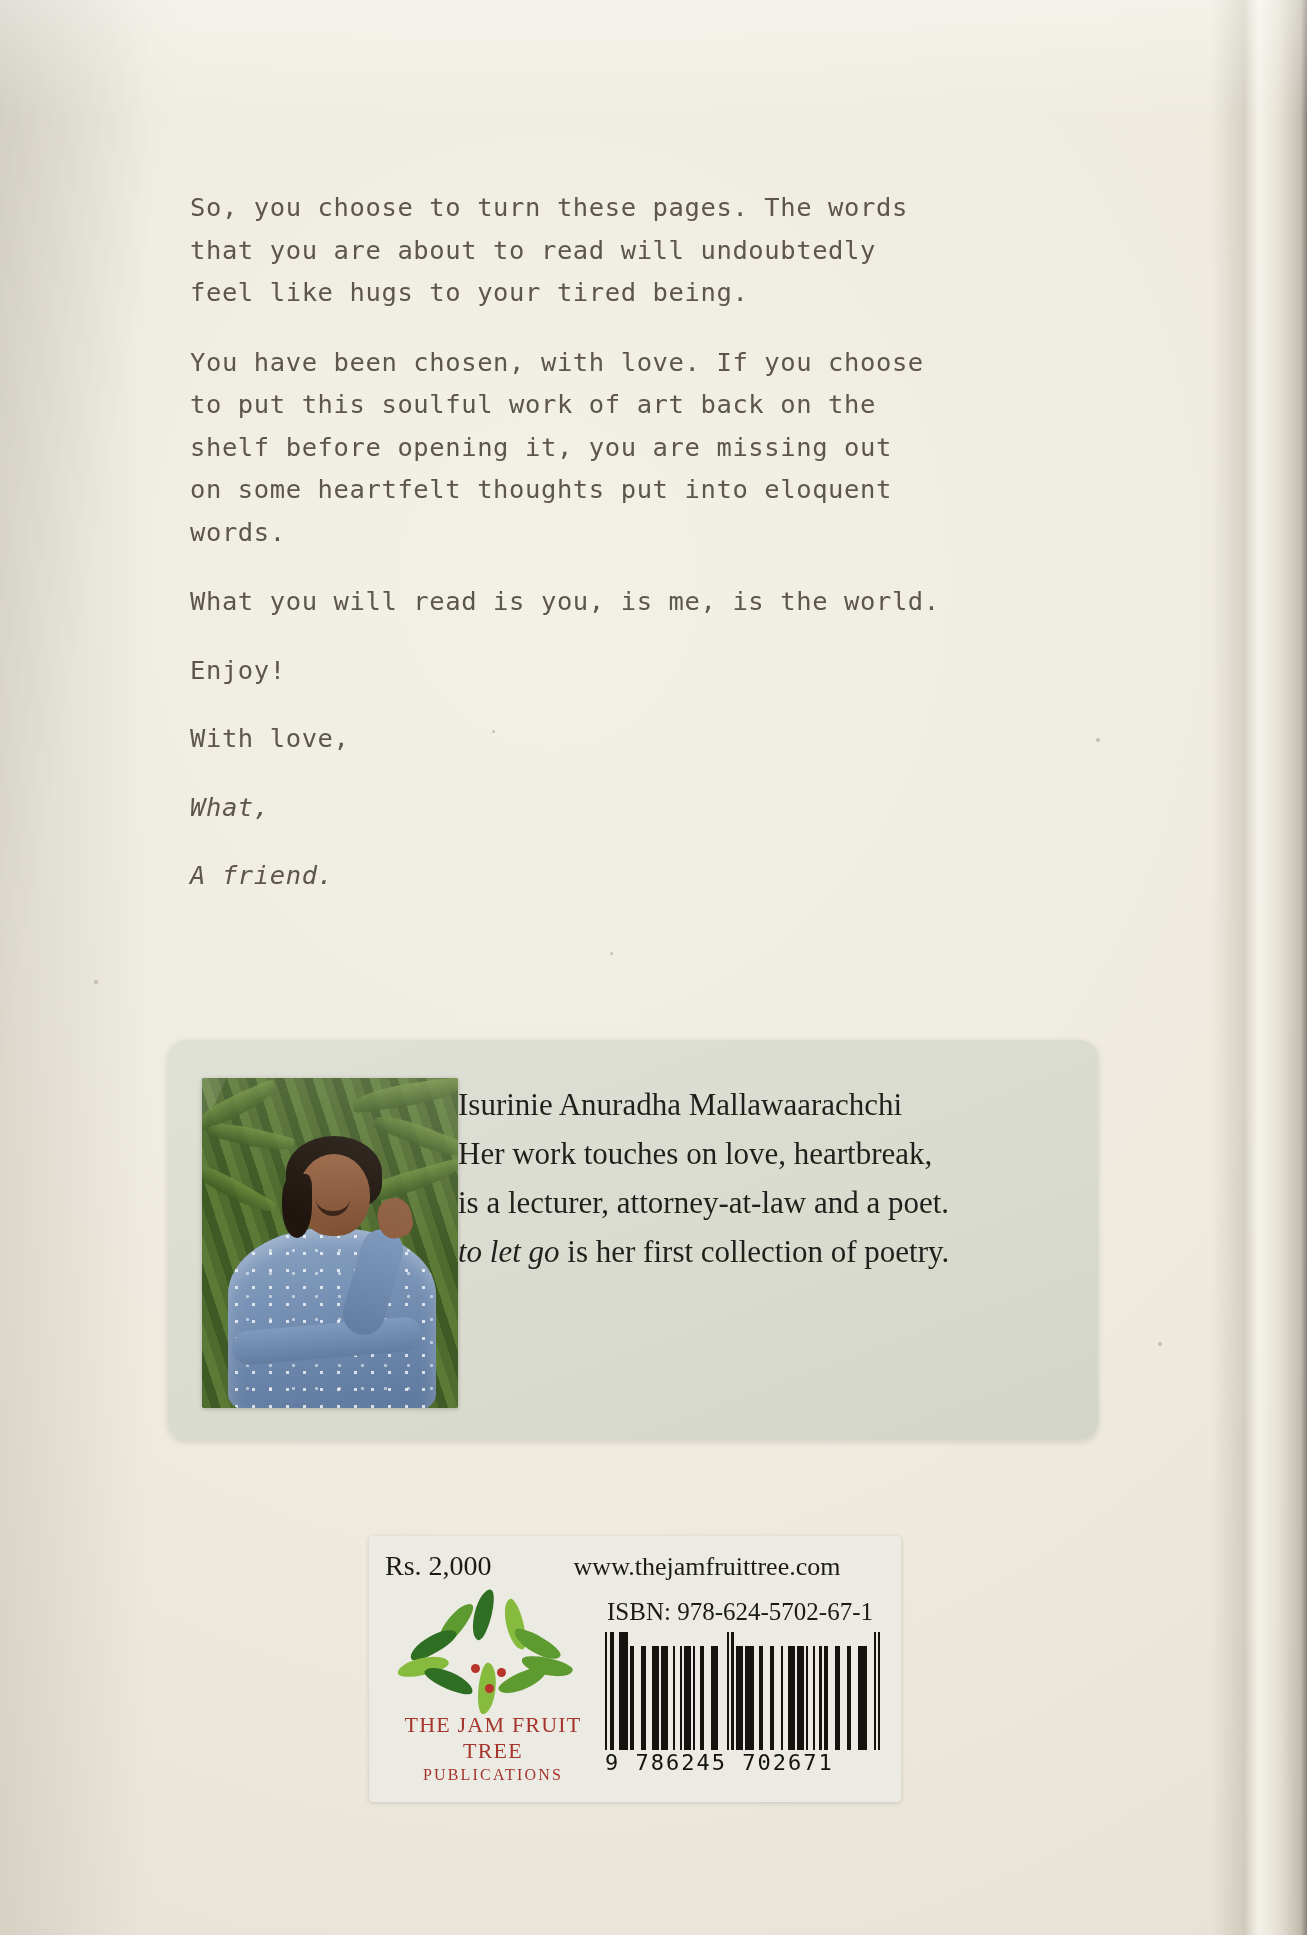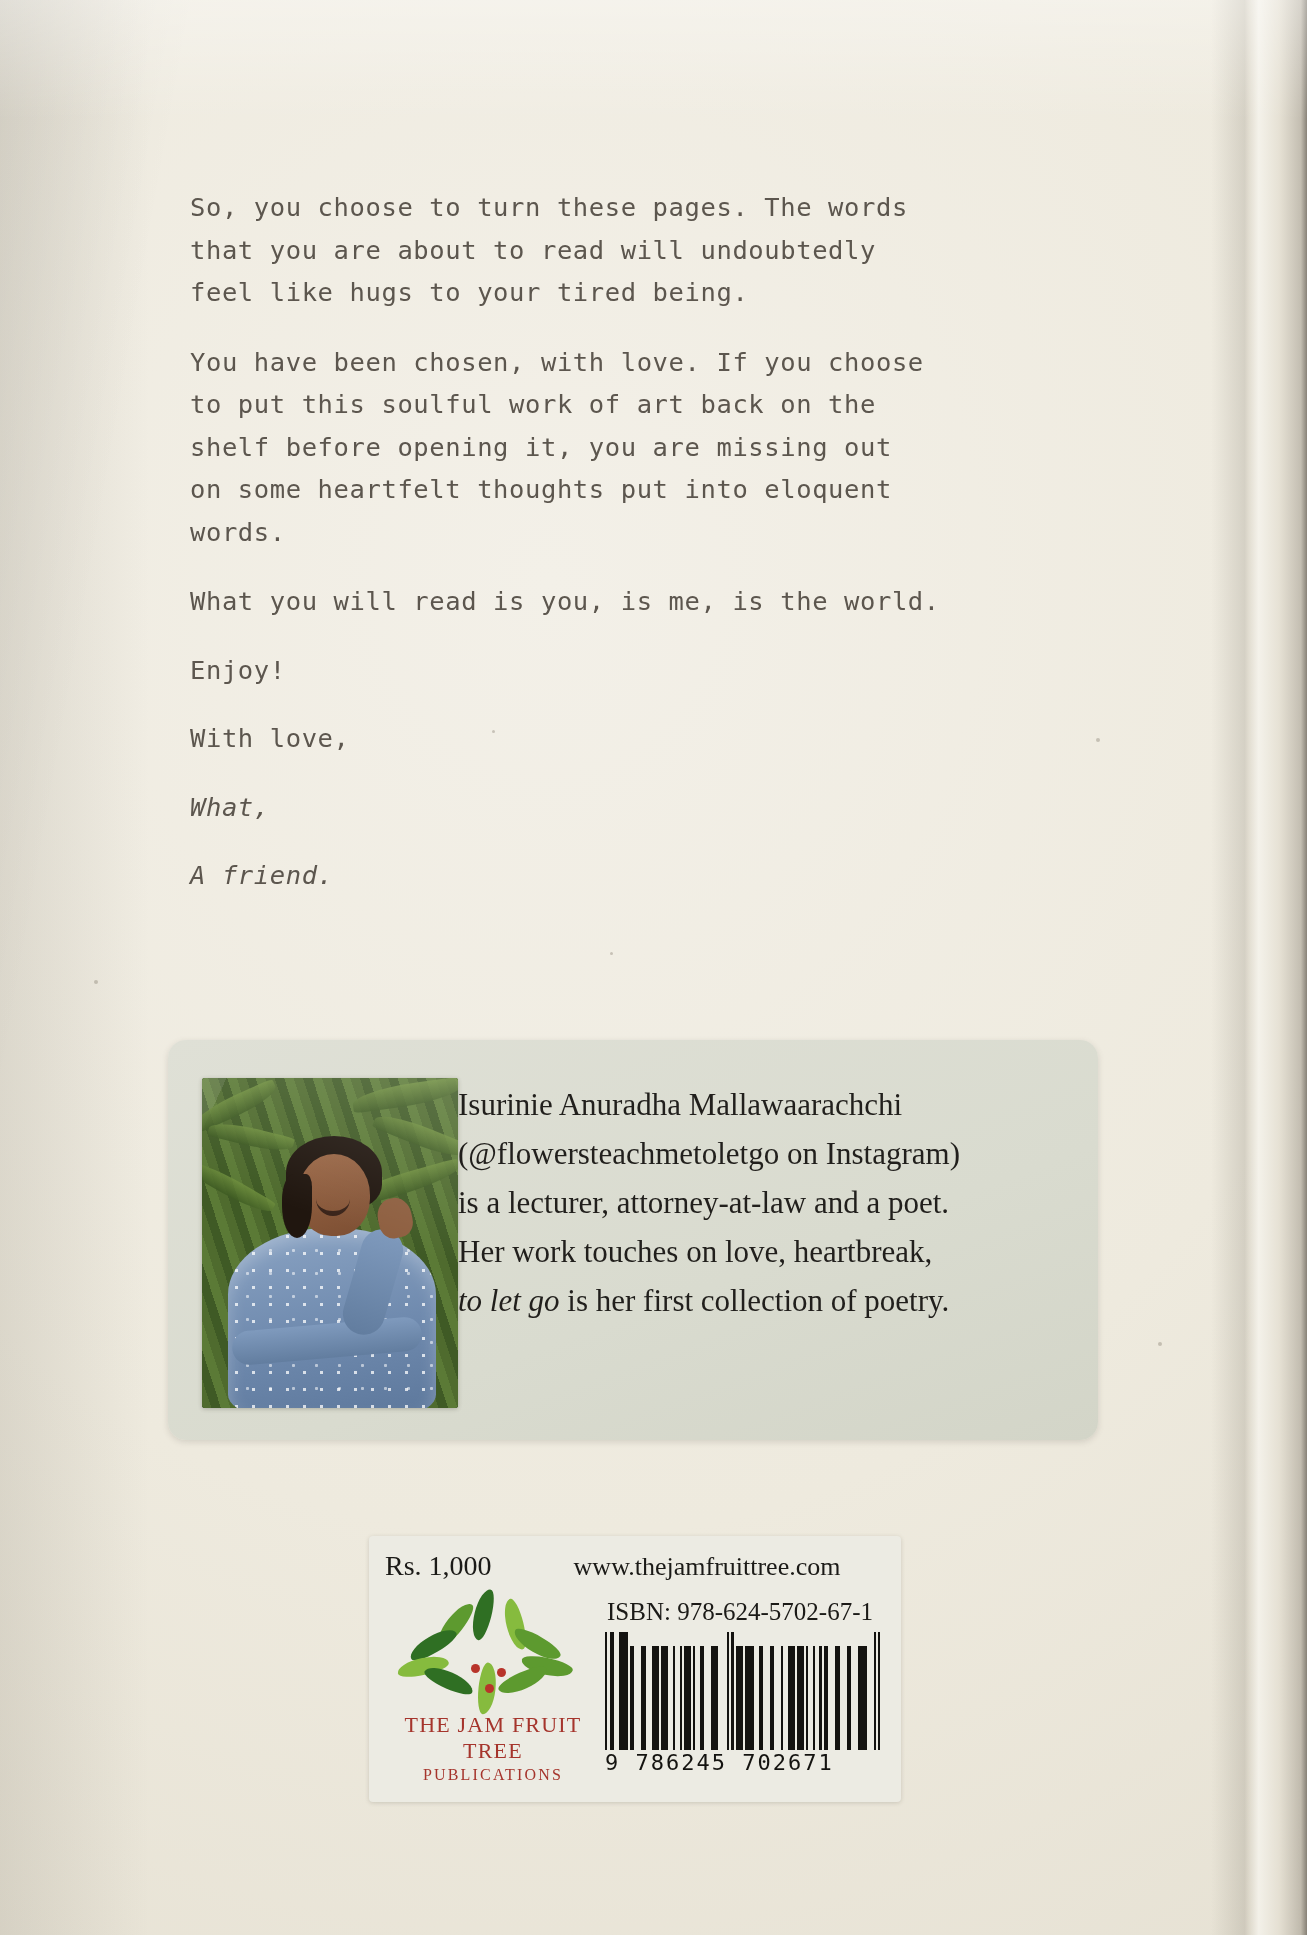--- a/index.html
+++ b/index.html
@@ -350,33 +350,32 @@
       <div class="ph-hair"></div>
       <div class="ph-head"></div>
       <div class="ph-hair2"></div>
       <div class="ph-smile"></div>
       <div class="ph-hand"></div>
       <div class="ph-sheen"></div>
     </div>
 
     <div id="bio-text">
       <div>Isurinie Anuradha Mallawaarachchi</div>
-      <div>(@flowersteachmetoletgo on Instagram)</div>
+      <div>Her work touches on love, heartbreak,</div>
       <div>is a lecturer, attorney-at-law and a poet.</div>
-      <div>Her work touches on love, heartbreak,</div>
       <div>
         <span class="ital">to let go</span><span> is her first collection of poetry.</span>
       </div>
     </div>
   </div>
 
   <div id="barcode-block">
 
     <div id="price-row">
-      <div id="price">Rs. 1,000</div>
+      <div id="price">Rs. 2,000</div>
       <div id="website">www.thejamfruittree.com</div>
     </div>
 
     <div id="isbn">ISBN: 978-624-5702-67-1</div>
 
     <div id="barcode">
         <span style="width: 2.26229px; height: 118px; background: rgb(20, 19, 16);"></span>
         <span style="width: 2.26229px; height: 118px; background: transparent;"></span>
         <span style="width: 2.26229px; height: 118px; background: rgb(20, 19, 16);"></span>
         <span style="width: 2.26229px; height: 118px; background: rgb(20, 19, 16);"></span>

